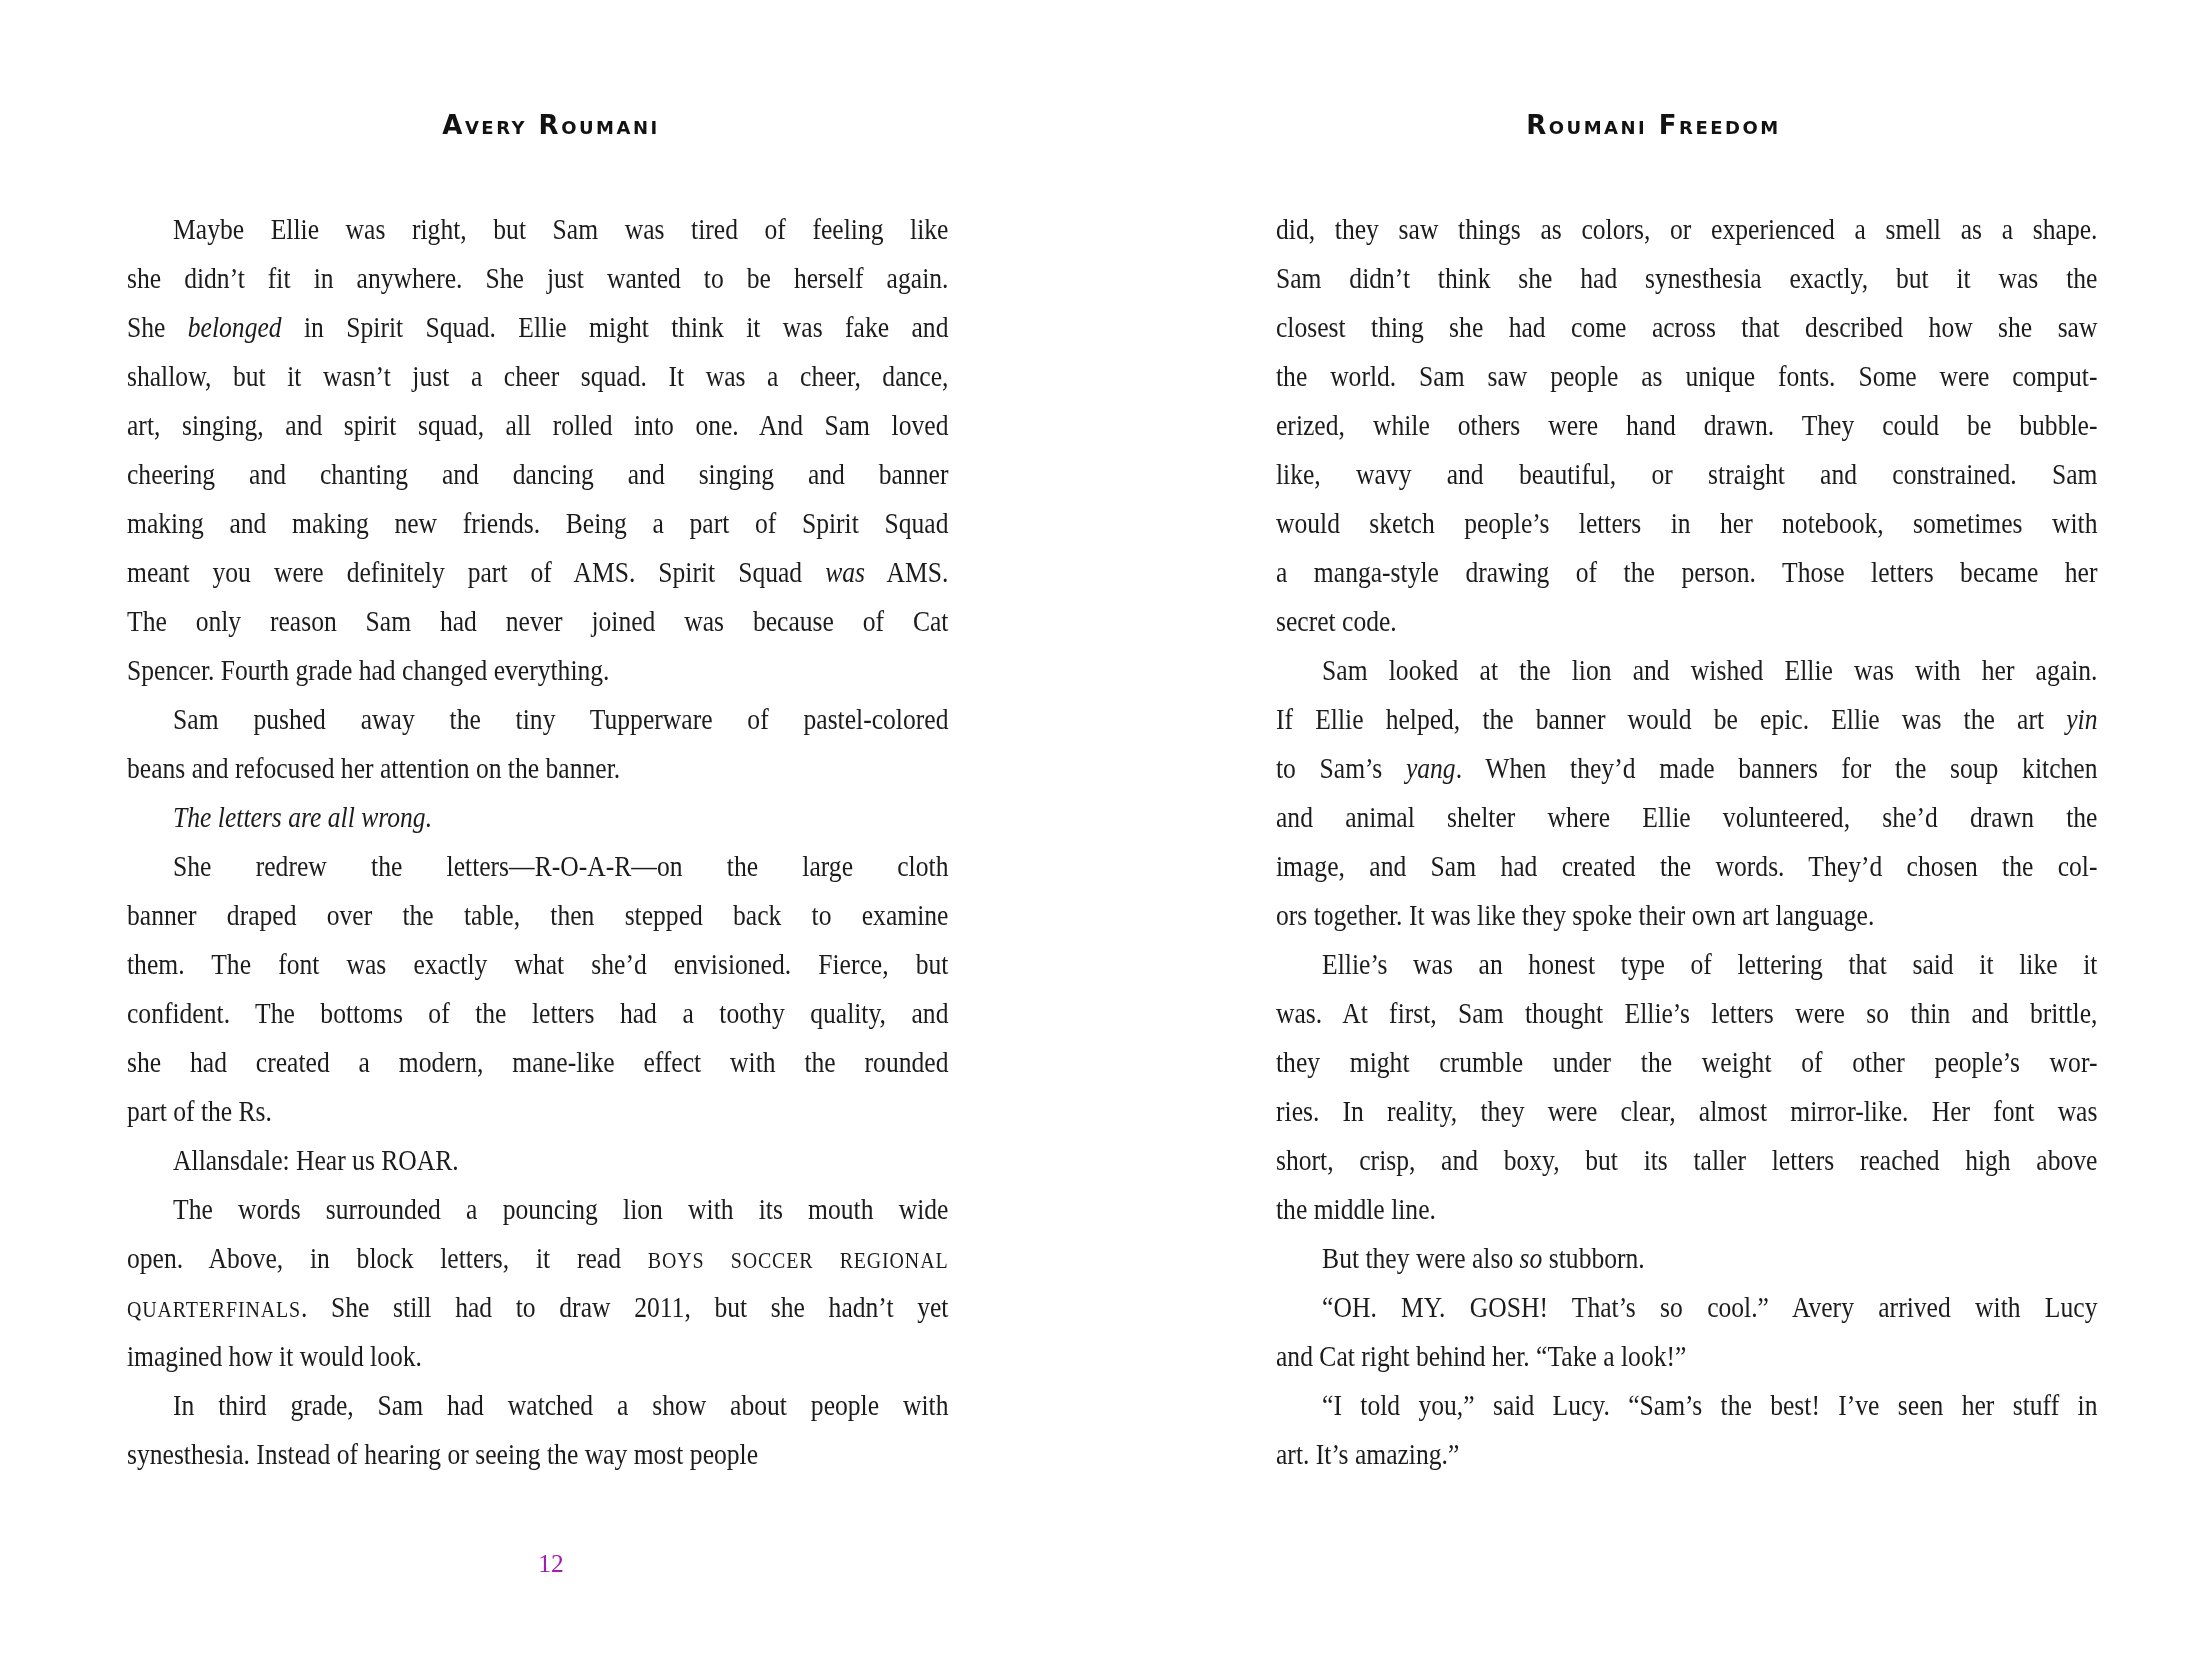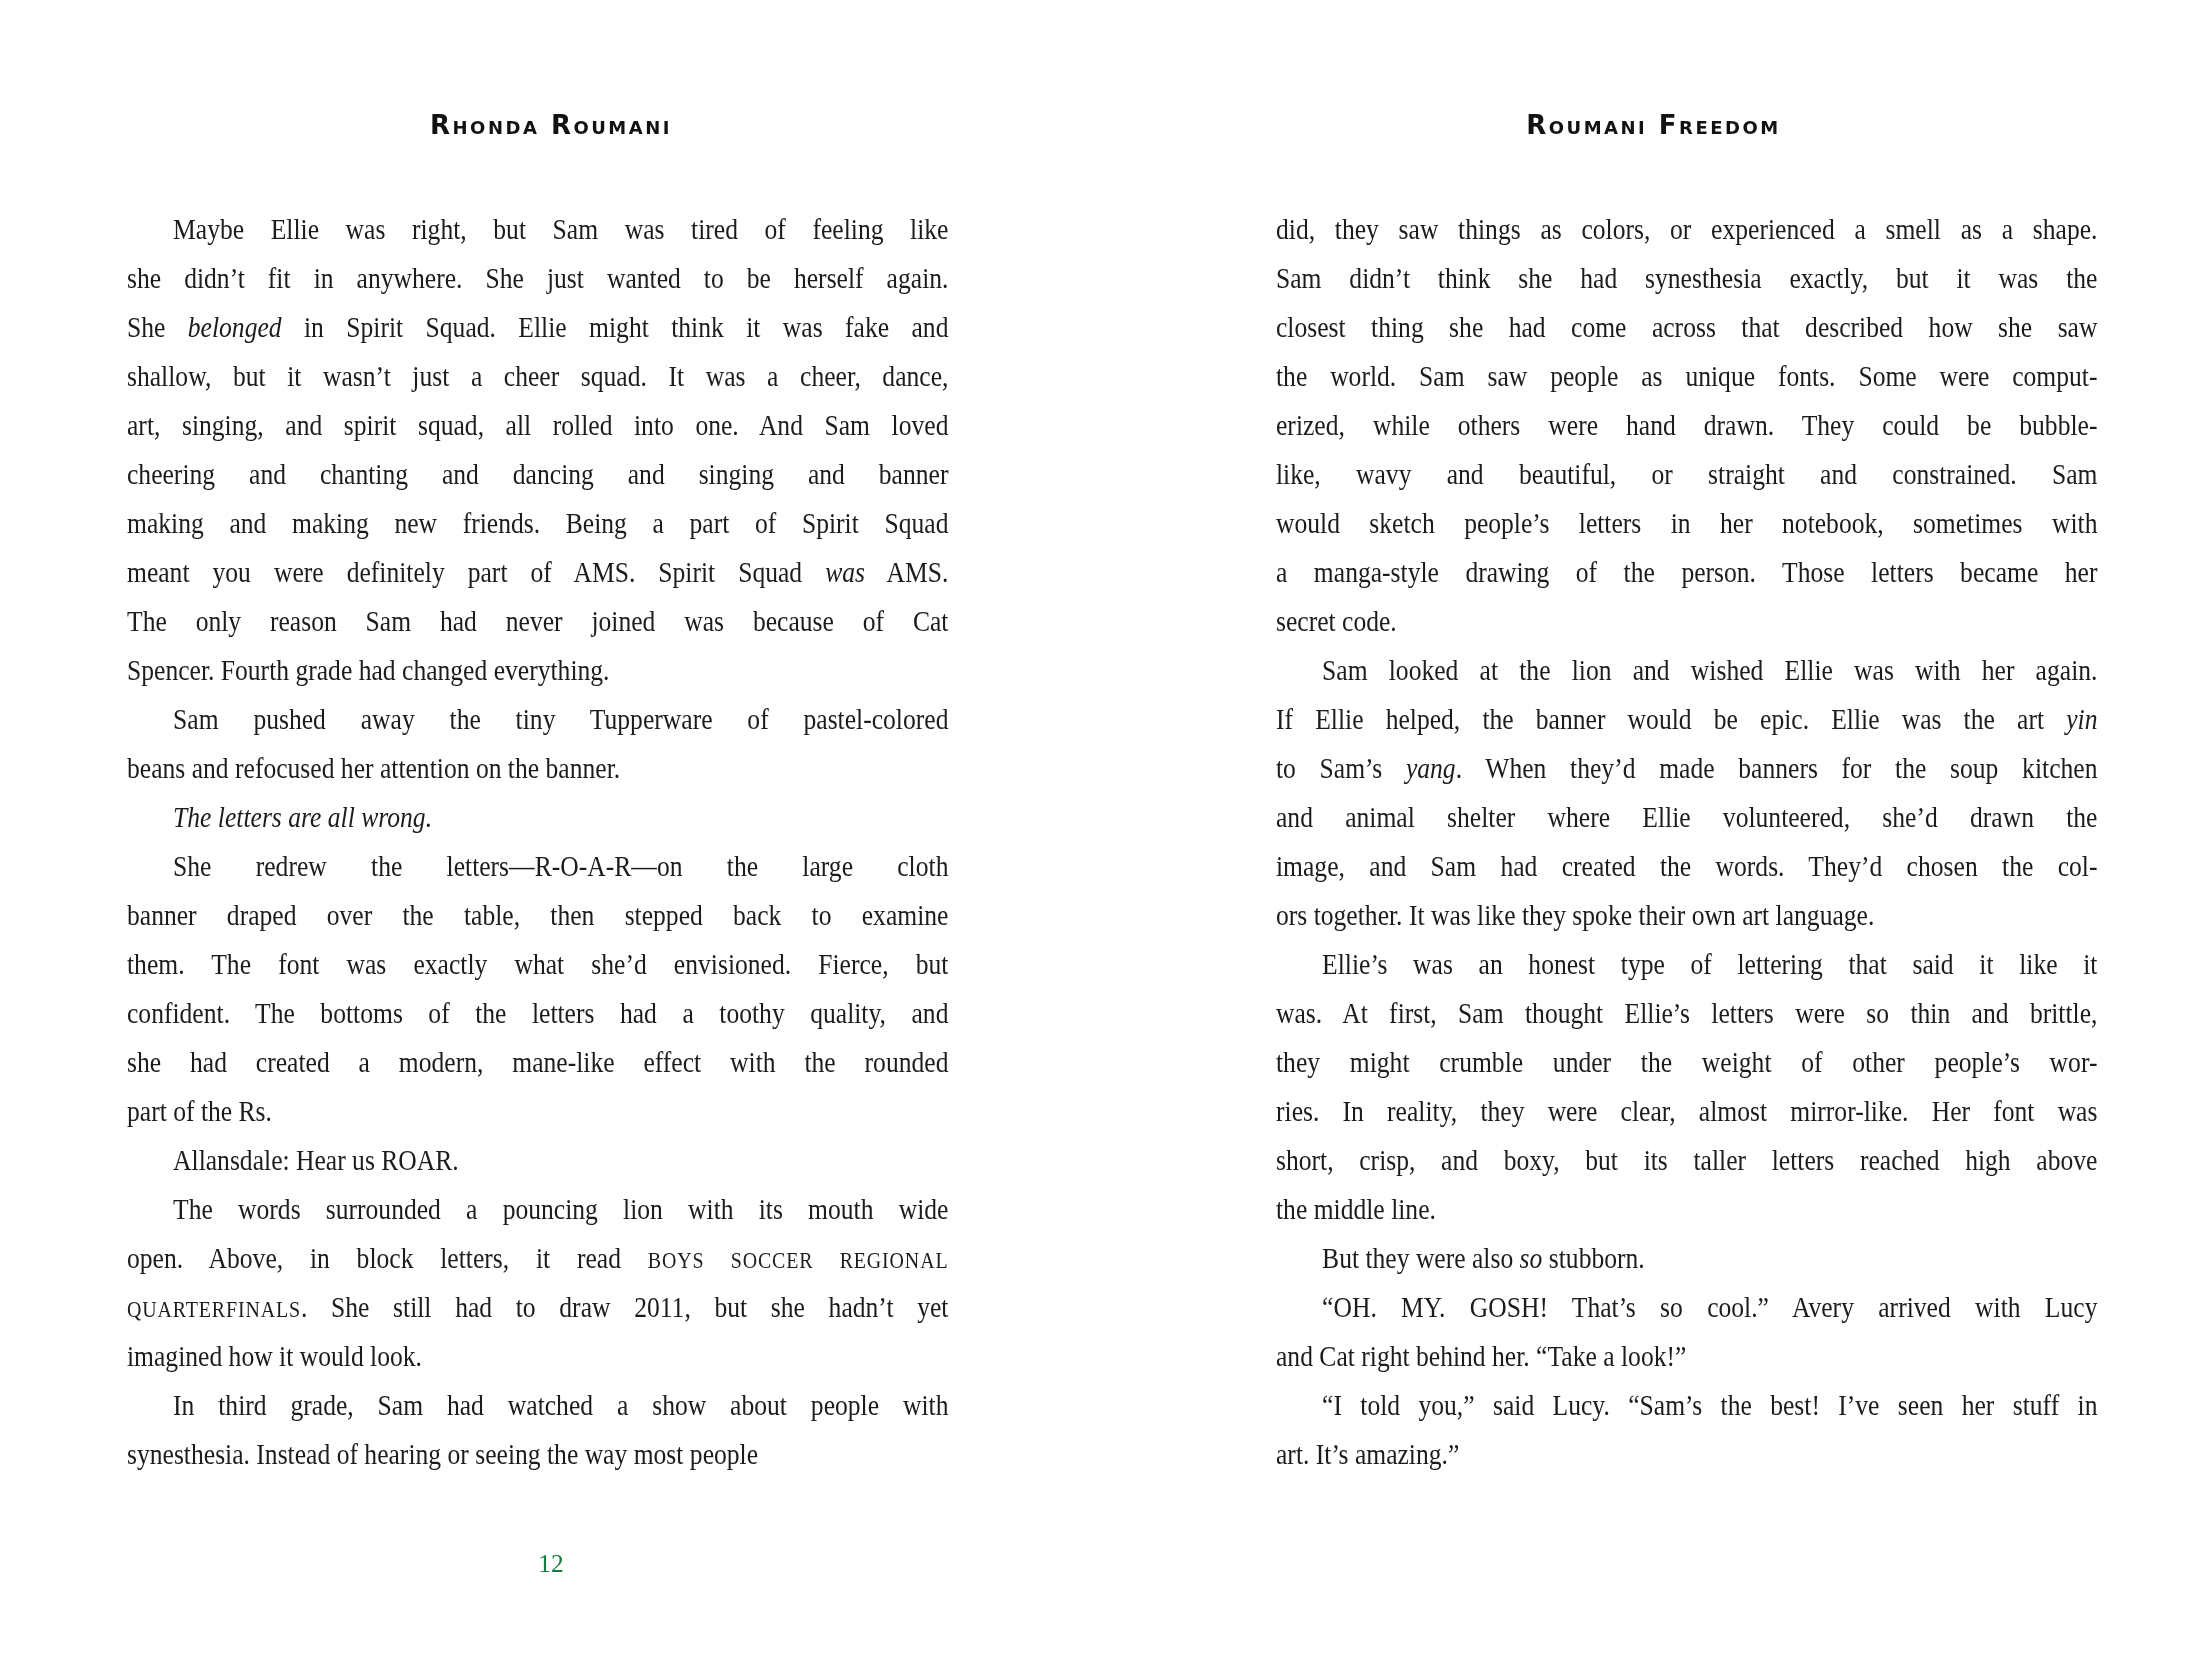--- a/index.html
+++ b/index.html
@@ -68,30 +68,30 @@
     letter-spacing: 1px;
   }
   .folio {
     position: absolute;
     bottom: 76px;
     left: 0;
     width: 100%;
     text-align: center;
     font-family: "Liberation Serif", serif;
     font-size: 25.4px;
-    color: #15803d;
+    color: #a21caf;
   }
 </style>
 </head>
 <body>
 
 <div class="spread">
 
   <div class="page page-left">
-    <div class="running-head">Rhonda Roumani</div>
+    <div class="running-head">Avery Roumani</div>
     <div class="text-block">
         <div class="para indent">
           <div class="line">Maybe Ellie was right, but Sam was tired of feeling like</div>
           <div class="line">she didn’t fit in anywhere. She just wanted to be herself again.</div>
           <div class="line">She <i>belonged</i> in Spirit Squad. Ellie might think it was fake and</div>
           <div class="line">shallow, but it wasn’t just a cheer squad. It was a cheer, dance,</div>
           <div class="line">art, singing, and spirit squad, all rolled into one. And Sam loved</div>
           <div class="line">cheering and chanting and dancing and singing and banner</div>
           <div class="line">making and making new friends. Being a part of Spirit Squad</div>
           <div class="line">meant you were definitely part of AMS. Spirit Squad <i>was</i> AMS.</div>

